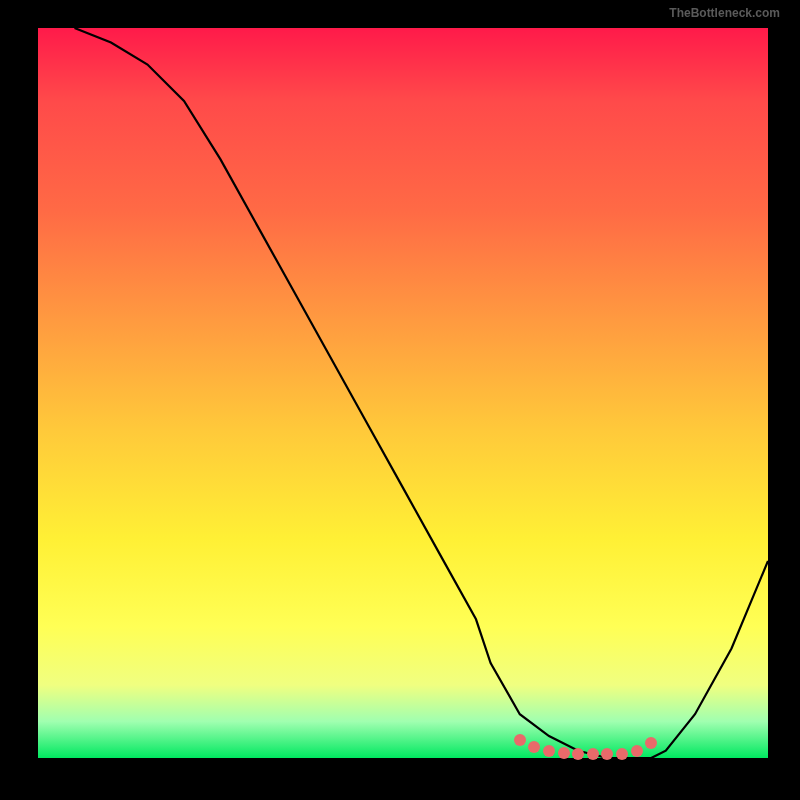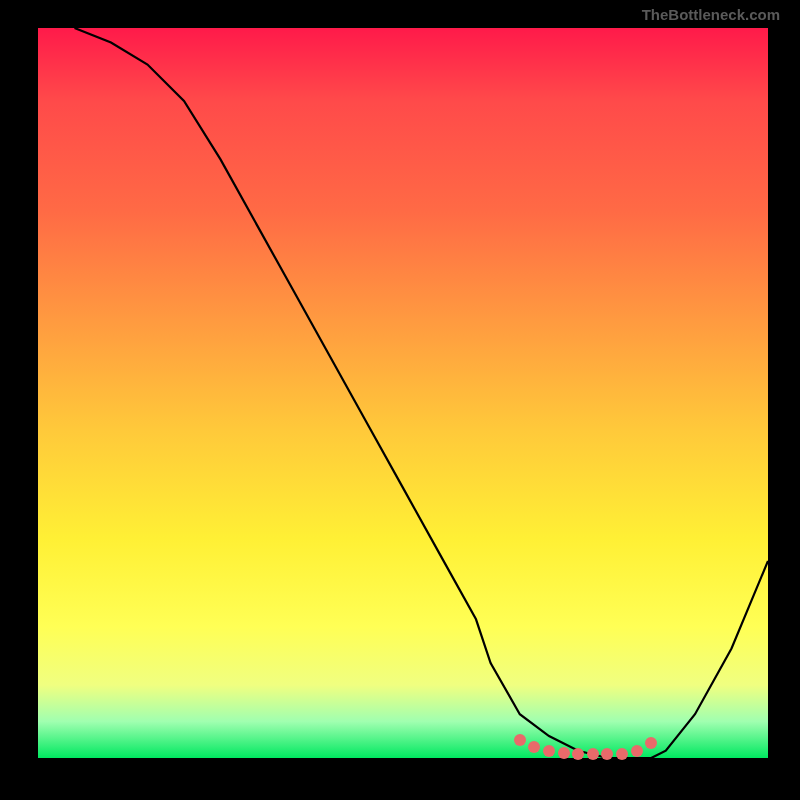--- a/index.html
+++ b/index.html
@@ -14,21 +14,21 @@
   .container {
     position: relative;
     width: 800px;
     height: 800px;
   }
   .watermark {
     position: absolute;
     top: 6px;
     right: 20px;
     color: #5a5a5a;
-    font-size: 15px;
+    font-size: 12px;
     font-weight: bold;
     z-index: 10;
   }
   .plot-area {
     position: absolute;
     left: 38px;
     top: 28px;
     width: 730px;
     height: 730px;
     background: linear-gradient(to bottom,

